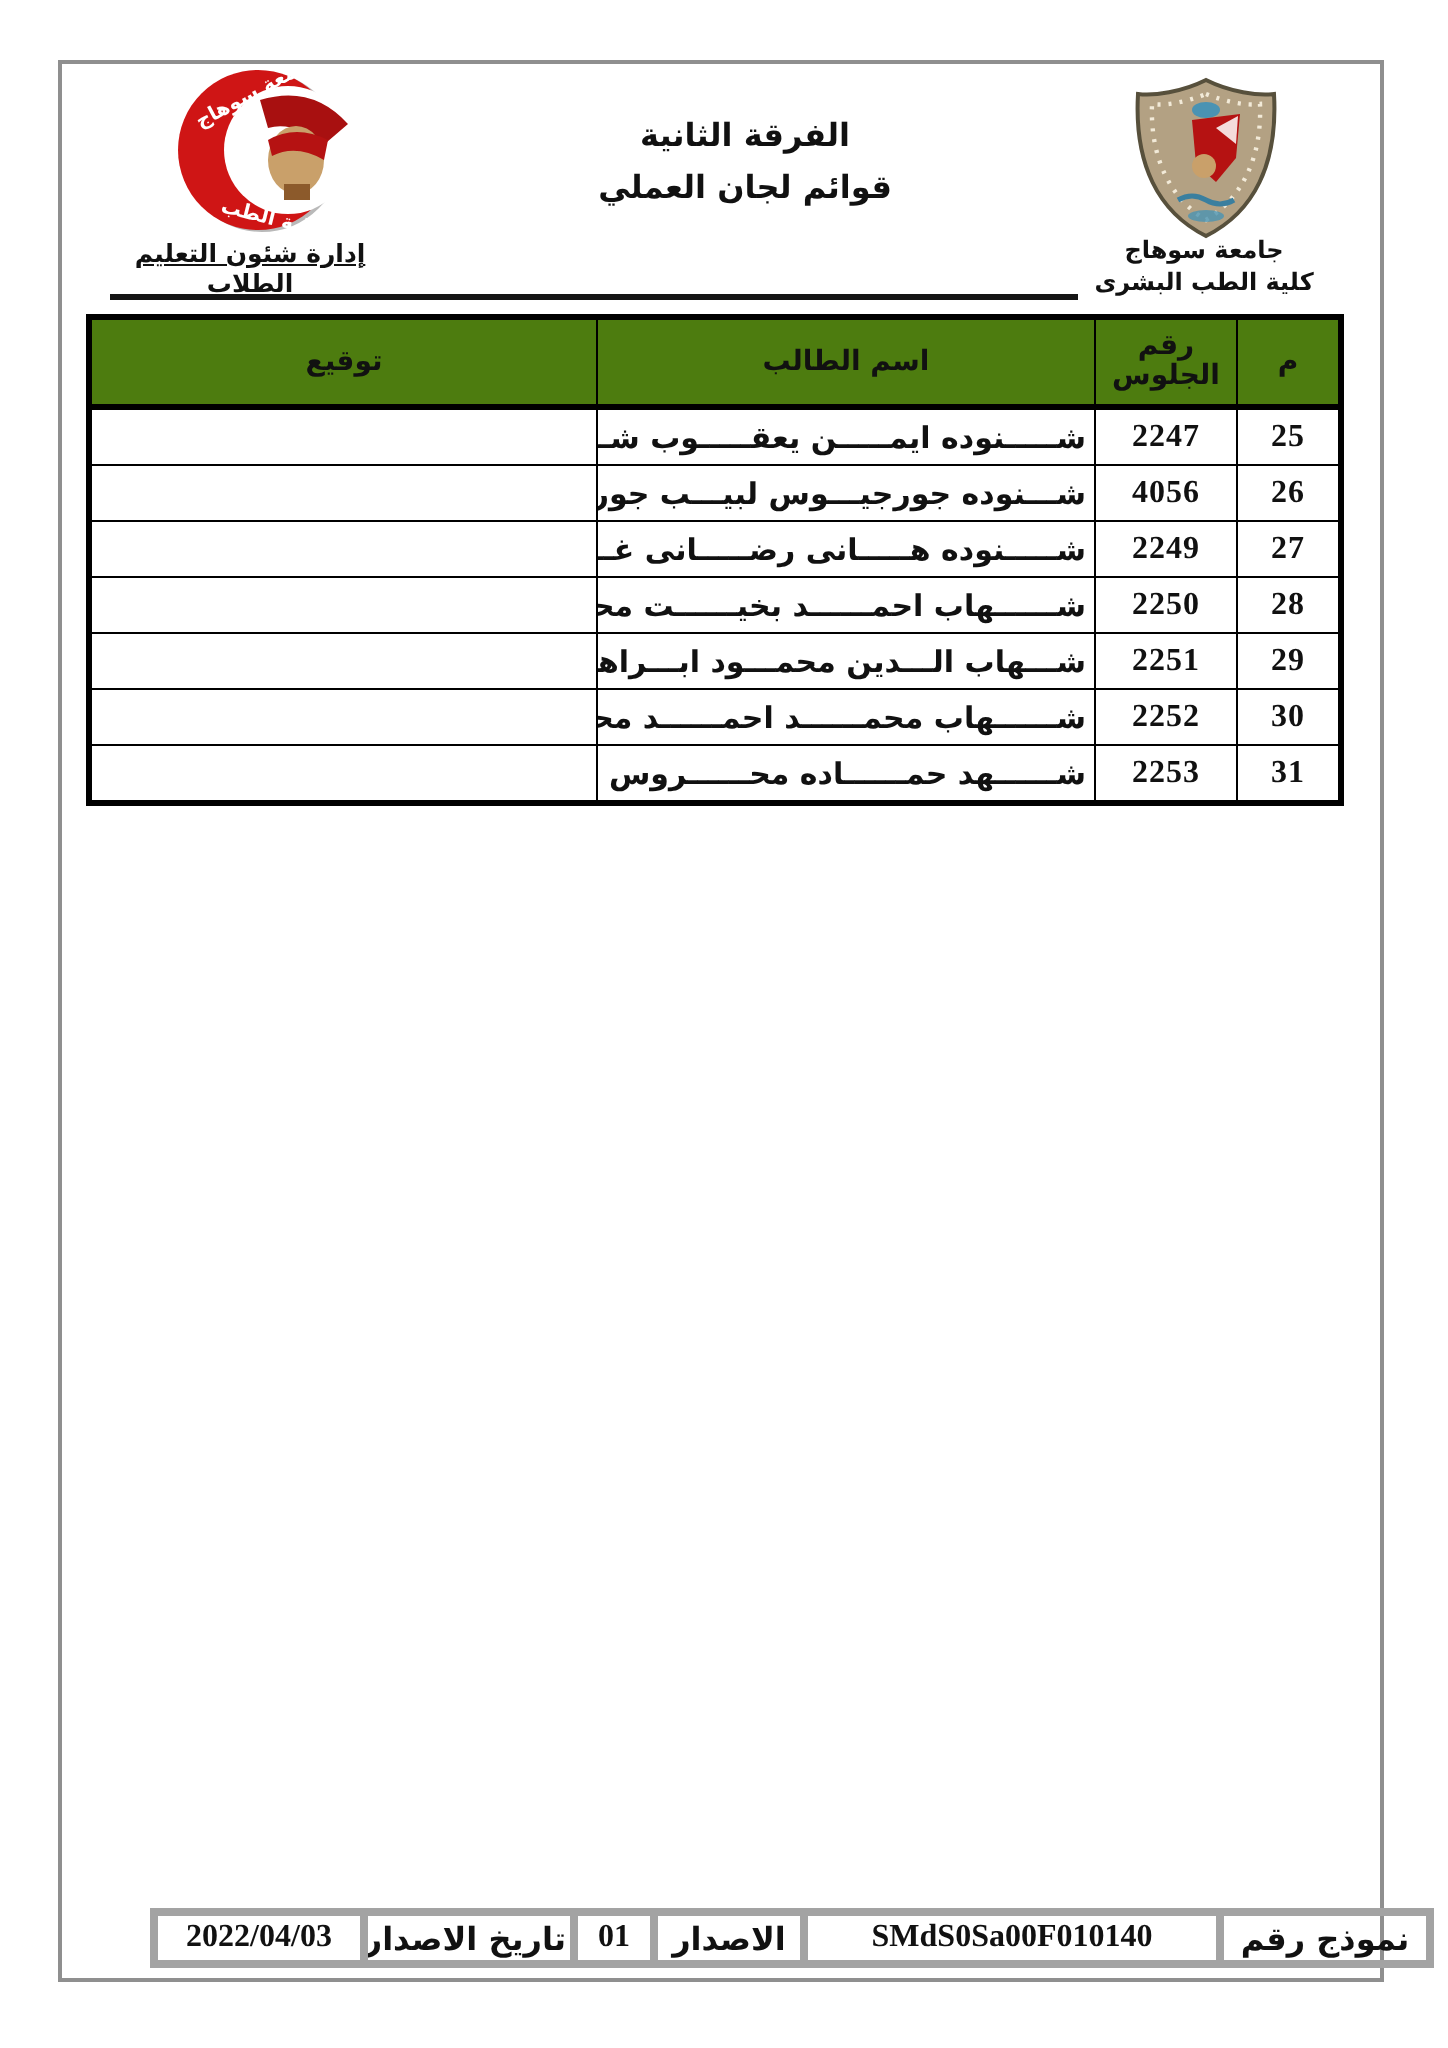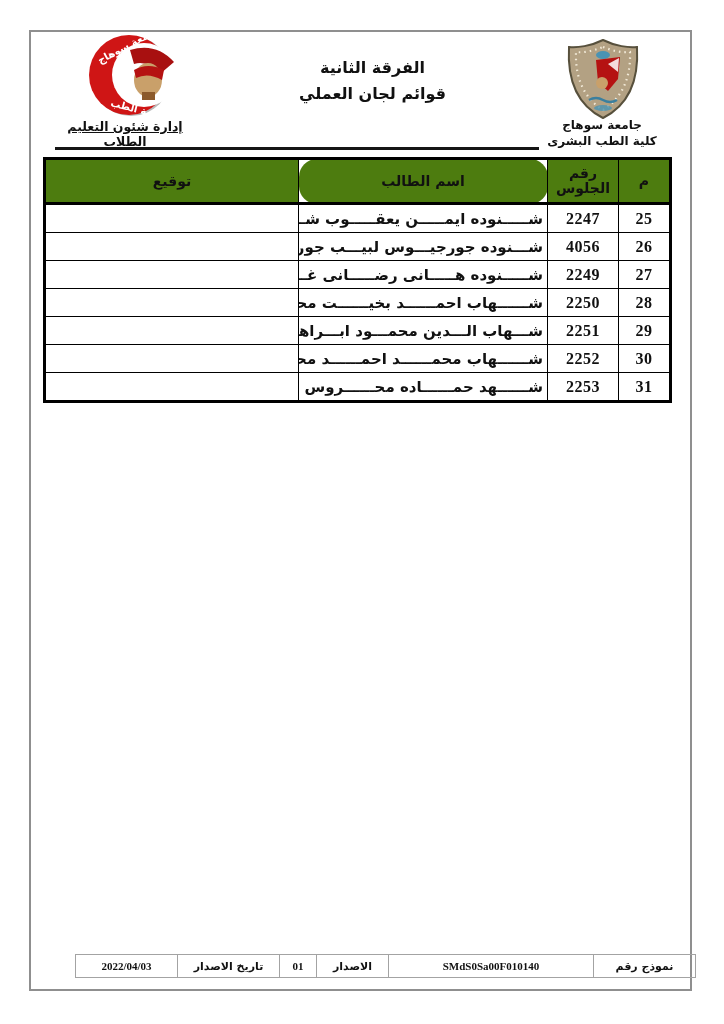--- a/index.html
+++ b/index.html
@@ -39,36 +39,36 @@
   table.main-table th{
     background:#4d7c0f;border:1px solid #000;border-bottom:3px solid #000;
     height:42px;font-size:14px;font-weight:bold;text-align:center;padding:0;
   }
   table.main-table td{
     border:1px solid #000;height:27px;text-align:center;padding:0 4px;
     font-weight:bold;overflow:hidden;white-space:nowrap;
   }
   .col-idx{width:50px;}
   .col-seat{width:70px;}
-  .col-name{width:248px;border-radius:18px;}
+  .col-name{width:248px;}
   .col-sign{width:252px;}
   td.idx,td.seat{
     font-family:"Liberation Serif","DejaVu Serif",serif;
     font-size:16px;letter-spacing:.5px;
   }
   td.name{font-size:15px;}
   th.col-seat{font-size:13px;line-height:15px;}
   
   table.footer-table{
     position:absolute;left:75px;top:954px;width:590px;
     border-collapse:collapse;direction:rtl;table-layout:fixed;
   }
   table.footer-table td{
-    border:1px solid #a3a3a3;height:22px;text-align:center;
-    font-weight:bold;font-size:11px;padding:0 2px;white-space:nowrap;overflow:hidden;
+    border:4px solid #a3a3a3;height:22px;text-align:center;
+    font-weight:bold;font-size:16px;padding:0 2px;white-space:nowrap;overflow:hidden;
   }
   td.f-code,td.f-num{
     font-family:"Liberation Serif","DejaVu Serif",serif;font-size:13.5px;
   }
   .fw-label{width:97px;} .fw-code{width:200px;} .fw-issue{width:67px;}
   .fw-issueval{width:32px;} .fw-datelabel{width:97px;} .fw-dateval{width:97px;}
 </style>
 </head>
 <body>
 

